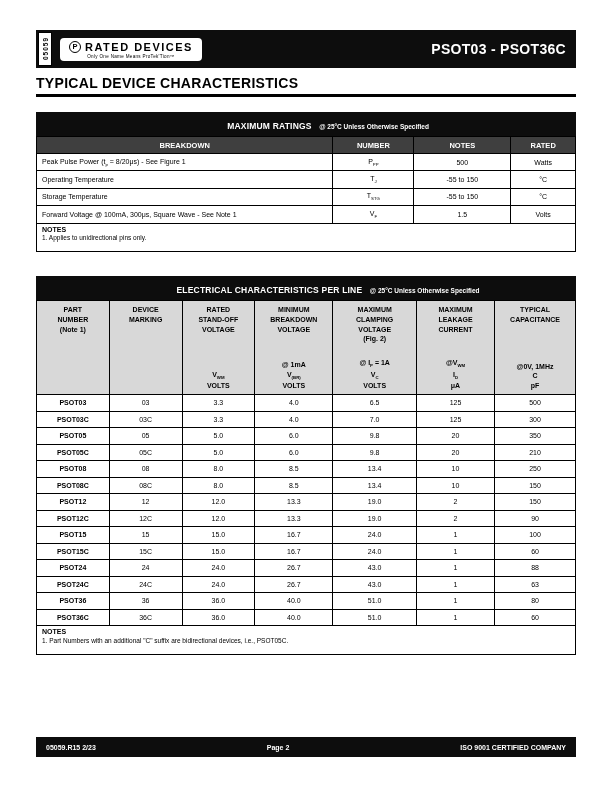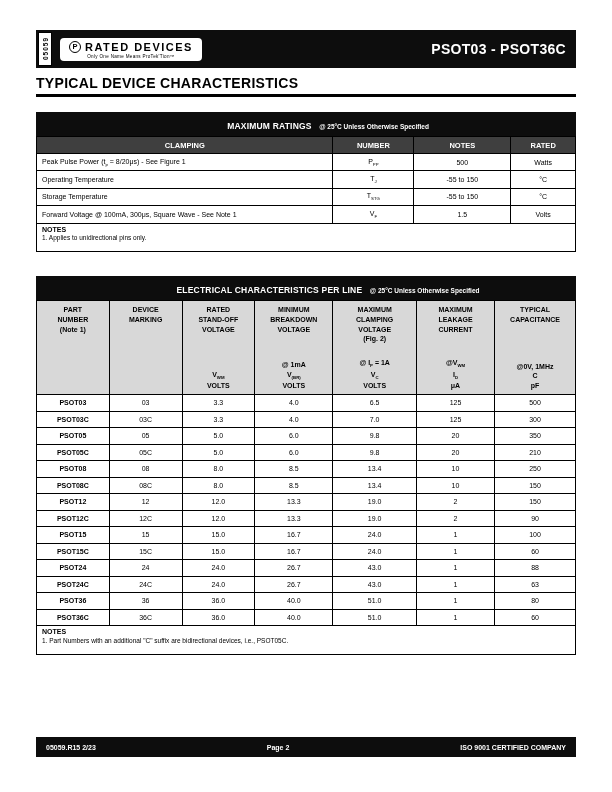--- a/index.html
+++ b/index.html
@@ -78,21 +78,21 @@
   <div class="rule"></div>
 
   <section class="max-ratings">
     <div class="tbl-title">
       <span class="t">MAXIMUM RATINGS</span>
       <span class="s">@ 25°C Unless Otherwise Specified</span>
     </div>
     <table>
       <thead>
         <tr>
-          <th style="width:55%">CLAMPING</th>
+          <th style="width:55%">BREAKDOWN</th>
           <th style="width:15%">NUMBER</th>
           <th style="width:18%">NOTES</th>
           <th style="width:12%">RATED</th>
         </tr>
       </thead>
       <tbody>
           <tr>
             <td class="left">Peak Pulse Power (t<sub>p</sub> = 8/20μs) - See Figure 1</td>
             <td>P<sub>PP</sub></td>
             <td>500</td>

